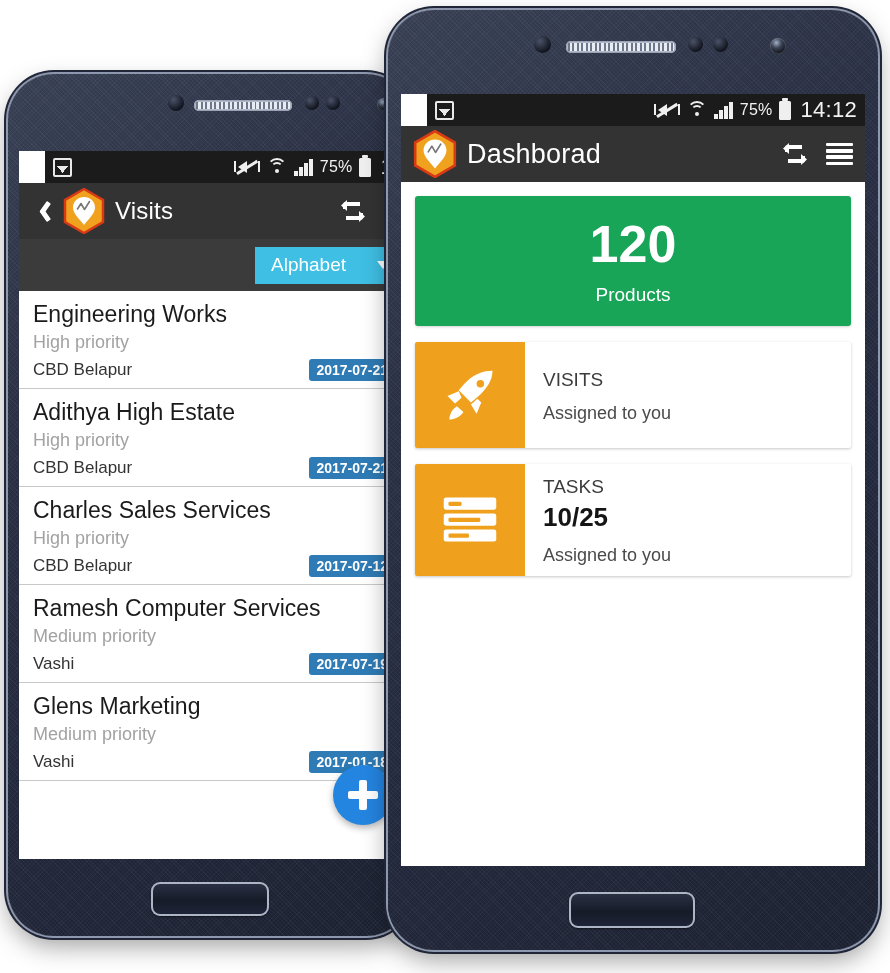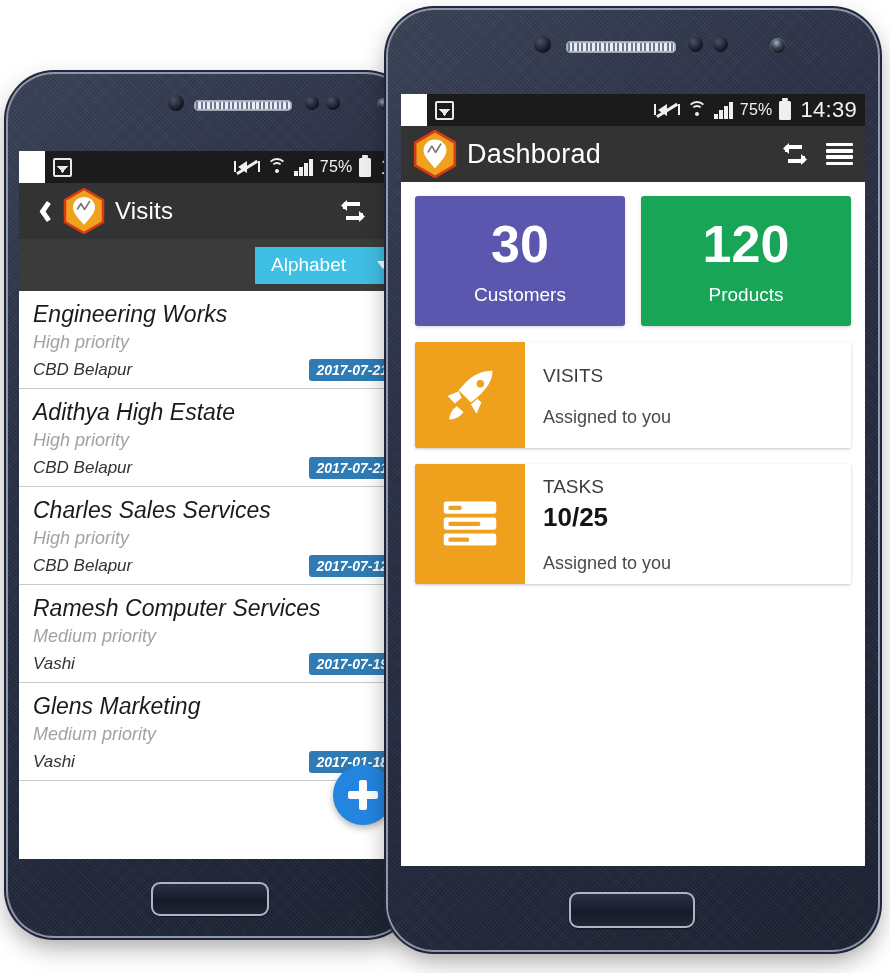--- a/index.html
+++ b/index.html
@@ -149,21 +149,20 @@
     padding: 7px 12px 8px 16px; display: flex; align-items: center; gap: 31px;
     min-width: 146px; cursor: pointer;
   }
   .caret { width: 0; height: 0; border-left: 6px solid transparent;
     border-right: 6px solid transparent; border-top: 8px solid #fff; }
 
   .list { background: #fff; }
   .list-item {
     padding: 9px 0 0 0; border-bottom: 1.5px solid #c9c9c9; position: relative;
     cursor: pointer;
-    font-style: italic;
   }
   .li-title { font-size: 23px; color: #1b1b1b; padding: 0 14px; line-height: 1.22; }
   .li-sub   { font-size: 18px; color: #a2a2a2; padding: 4px 14px 0; }
   .li-row   { display: flex; align-items: center; justify-content: space-between;
               padding: 6px 6px 7px 14px; }
   .li-loc   { font-size: 17px; color: #333; }
   .li-date  {
     background: #2e7bb5; color: #ffffff; font-size: 14px; font-weight: bold;
     padding: 3px 7px; border-radius: 3px; white-space: nowrap;
   }
@@ -195,21 +194,21 @@
     box-shadow: 0 1px 3px rgba(0,0,0,.22); overflow: hidden; cursor: pointer;
     min-height: 106px;
   }
   .card-ico {
     width: 110px; flex: none; display: flex; align-items: center; justify-content: center;
   }
   .card-body { padding: 12px 0 10px 18px; display: flex; flex-direction: column;
     justify-content: center; }
   .card-kicker { font-size: 19px; color: #3c3c3c; }
   .card-value  { font-size: 26px; font-weight: bold; color: #151515; margin-top: 4px; }
-  .card-note   { font-size: 18px; color: #4a4a4a; margin-top: 20px; }
+  .card-note   { font-size: 18px; color: #4a4a4a; margin-top: 12px; }
 </style>
 </head>
 <body>
 
 <div id="stage">
 
   <div class="phone left">
     <div class="sensor-dot" style="left:160px; top:21px; width:16px; height:16px;"></div>
     <div class="speaker" style="left:186px; top:26px; width:98px; height:11px;"></div>
     <div class="sensor-dot" style="left:297px; top:22px; width:14px; height:14px;"></div>
@@ -348,21 +347,21 @@
             <i class="dot"></i>
         </span>
         <span class="ico-sig">
           <i style="height:5px"></i>
             <i style="height:9px"></i>
             <i style="height:13px"></i>
             <i style="height:17px"></i>
         </span>
         <span class="sb-txt">75%</span>
         <span class="ico-batt"></span>
-        <span class="sb-clock">14:39</span>
+        <span class="sb-clock">14:12</span>
       </div>
 
       <div class="actionbar">
         <span class="logo-hex">
           <svg width="44" height="48" viewBox="0 0 42 46">
             <polygon points="21,1 40,12 40,34 21,45 2,34 2,12" fill="#f0a11e" stroke="#d83a16" stroke-width="2.5"></polygon>
             <path d="M21 9c6.1 0 11 4.6 11 10.4 0 6.6-7.4 12.3-11 17.6-3.6-5.3-11-11-11-17.6C10 13.6 14.9 9 21 9z" fill="#ffffff"></path>
             <polyline points="14.5,21 18,15.5 21.5,21.5 26.5,13.5" fill="none" stroke="#777" stroke-width="1.6" stroke-linecap="round" stroke-linejoin="round"></polyline>
           </svg>
         </span>
@@ -378,24 +377,20 @@
             <i></i>
               <i></i>
               <i></i>
               <i></i>
           </span>
         </span>
       </div>
 
       <div class="dash">
         <div class="tiles" id="tiles">
-            <div class="tile" style="background: rgb(91, 86, 174);">
-              <div class="tile-num">30</div>
-              <div class="tile-lbl">Customers</div>
-            </div>
             <div class="tile" style="background: rgb(24, 165, 88);">
               <div class="tile-num">120</div>
               <div class="tile-lbl">Products</div>
             </div>
           </div>
         <div id="cards">
             <div class="card">
               <div class="card-ico" style="background:#efa01c">
                 <svg viewBox="0 0 64 64" width="60" height="60">
                   <path d="M56 6c-12 0-22 5-30 14l-6 7 13 13 7-6C49 26 56 17 56 6z" fill="#fff"></path>

